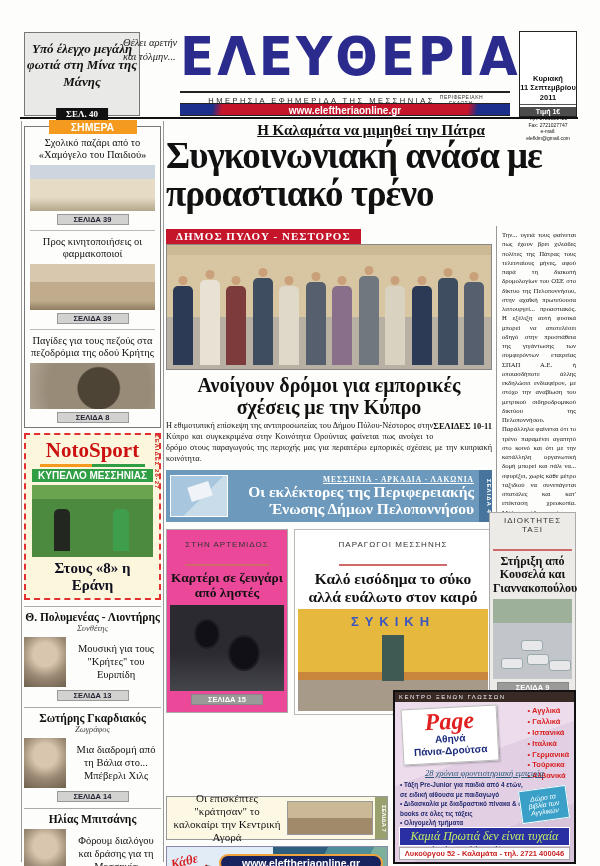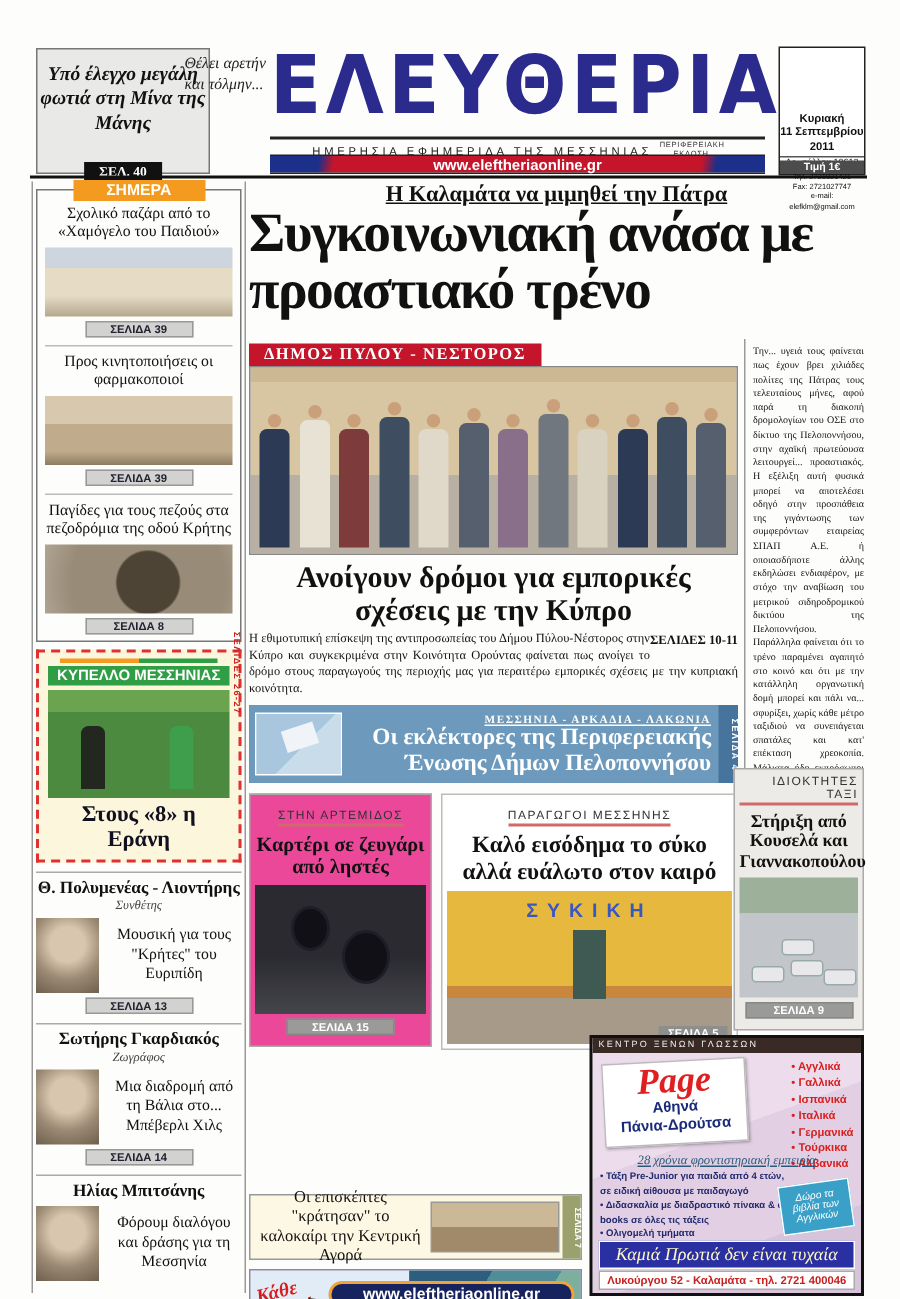--- a/index.html
+++ b/index.html
@@ -121,21 +121,21 @@
           color:#fff; font-family:"Liberation Sans", sans-serif; font-size:6px; font-weight:bold;
           writing-mode:vertical-rl; text-align:center; letter-spacing:1px; }
 
   .stories-row { display:flex; gap:6px; margin-top:7px; align-items:flex-start; }
   .story-box { background:#ec4899; border:1px solid #aaa; text-align:center; padding:3px; }
   .sb1 { width:122px; }
   .sb2 { width:198px; background:#fff; border:1px solid #bbb; }
   .sb3 { position:absolute; left:323px; top:392px; width:87px; background:#edebe7;
          border:1px solid #aaa; text-align:center; padding:3px; }
   .st-kicker { display:inline-block; font-family:"Liberation Sans", sans-serif; font-size:8px;
-               letter-spacing:1px; color:#333; border-bottom:2px double #d06a6a; padding-bottom:1px;text-align:right; }
+               letter-spacing:1px; color:#333; border-bottom:2px double #d06a6a; padding-bottom:15px; }
   .st-head { font-weight:bold; font-size:13.5px; line-height:1.12; margin:4px 0; }
   .sb2 .st-head { font-size:15.5px; }
   .sb3 .st-head { font-size:12px; }
   .ph-robbers { position:relative; height:86px; background:linear-gradient(180deg,#2a2a30 0 55%,#45454c); }
   .mask { position:absolute; border-radius:50%; background:#101016; border:2px solid #1e1e26; }
   .m1 { left:24px; top:14px; width:26px; height:30px; }
   .m2 { left:58px; top:30px; width:32px; height:36px; }
   .ph-figs { position:relative; height:102px;
              background:linear-gradient(180deg,#e6b93e 0 62%,#c8873c 62% 70%,#a89a88 70% 100%); }
   .figs-sign { position:absolute; top:5px; width:100%; text-align:center; color:#3a57c0;
@@ -187,21 +187,21 @@
               font-size:7.5px; line-height:1.45; text-align:left; list-style:none; }
   .sa-langs li::before { content:'• '; }
   .sa-exp { position:absolute; left:0; top:76px; width:100%; text-align:center; font-style:italic;
             font-size:8.5px; color:#2a5a7a; text-decoration:underline; font-family:"Liberation Serif", serif; }
   .sa-bullets { position:absolute; left:5px; top:88px; width:128px; list-style:none;
                 font-size:6.4px; line-height:1.5; color:#222a6e; font-weight:bold; }
   .sa-bullets li::before { content:'• '; }
   .sa-badge { position:absolute; right:6px; top:96px; width:48px; background:#3aa0c8; color:#fff;
               font-style:italic; font-size:6.8px; text-align:center; padding:5px 2px;
               transform:rotate(-8deg); border:1px solid #fff; }
-  .sa-motto { position:absolute; left:4px; right:4px; bottom:16px; background:#2a2fa2; color:#fef9c3;
+  .sa-motto { position:absolute; left:4px; right:4px; bottom:16px; background:#2a2fa2; color:#bef264;
               border:1px solid #fff; font-family:"Liberation Serif", serif; font-style:italic;
               font-size:12px; text-align:center; padding:1px 0; }
   .sa-addr { position:absolute; left:4px; right:4px; bottom:2px; background:#fff; color:#c81f1f;
              font-weight:bold; font-size:7.5px; text-align:center; border:1px solid #aaa; padding:1px 0; }
 </style>
 </head>
 <body>
 
 <div class="page">
 
@@ -250,20 +250,21 @@
         <span class="tag">ΣΕΛΙΔΑ 39</span>
       </div>
       <div class="s-item">
         <div class="s-title">Παγίδες για τους πεζούς στα πεζοδρόμια της οδού Κρήτης</div>
         <div class="s-photo ph-hole"></div>
         <span class="tag">ΣΕΛΙΔΑ 8</span>
       </div>
     </div>
 
     <div class="notosport">
+      <div class="ns-logo">NotoSport</div>
       <div class="ns-stripe"></div>
       <div class="ns-comp">ΚΥΠΕΛΛΟ ΜΕΣΣΗΝΙΑΣ</div>
       <div class="ns-photo">
         <div class="ns-p1"></div>
         <div class="ns-p2"></div>
       </div>
       <div class="ns-head">Στους «8» η Εράνη</div>
       <div class="ns-pages">ΣΕΛΙΔΕΣ 26-27</div>
     </div>
 

